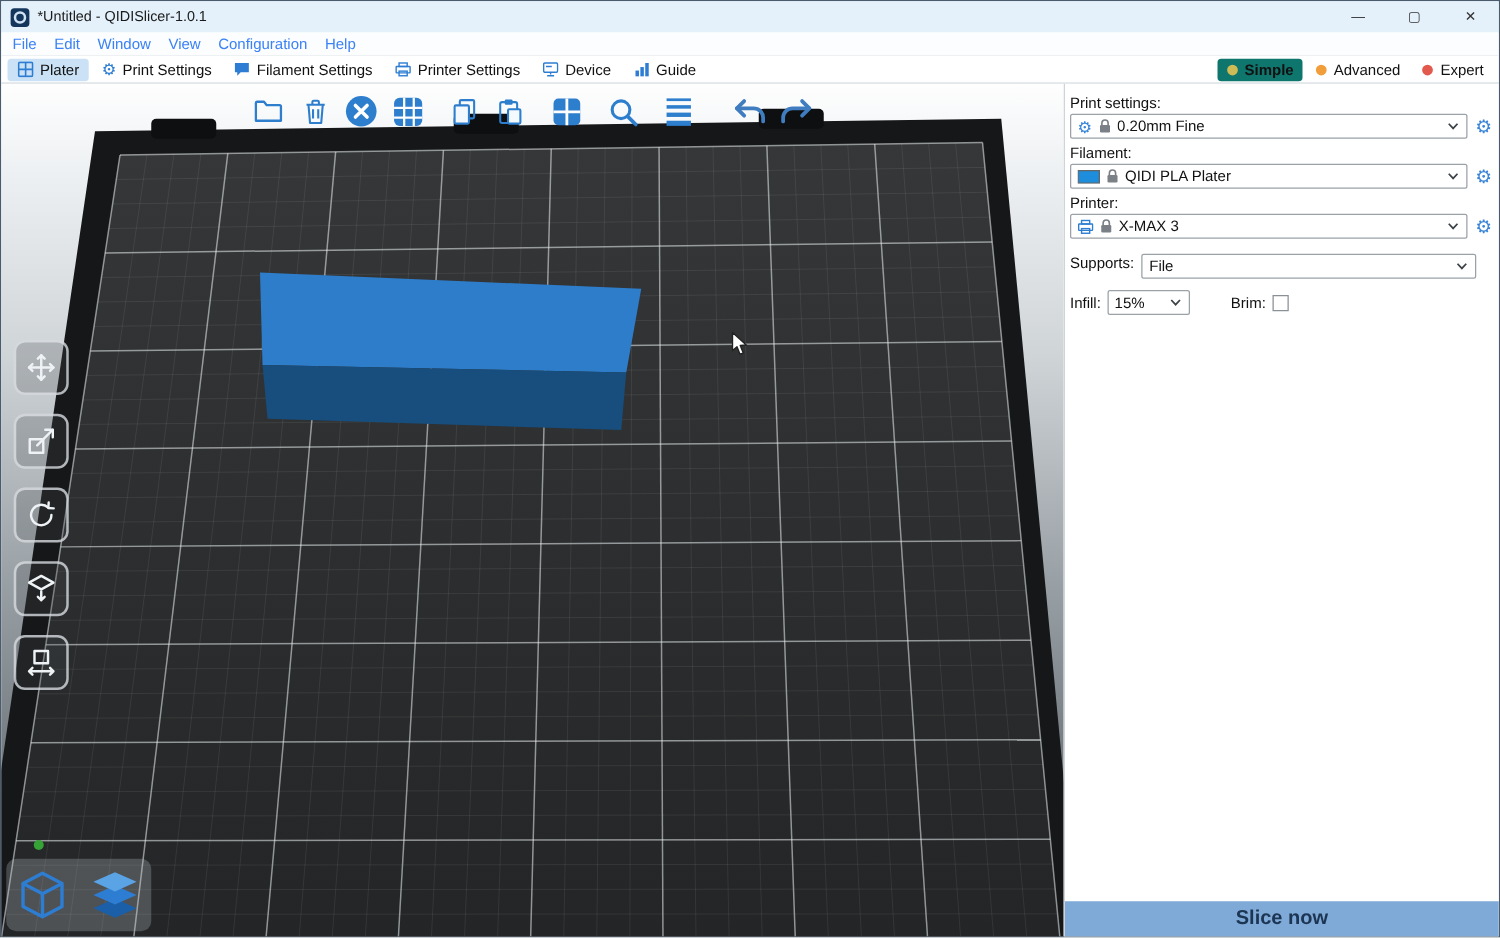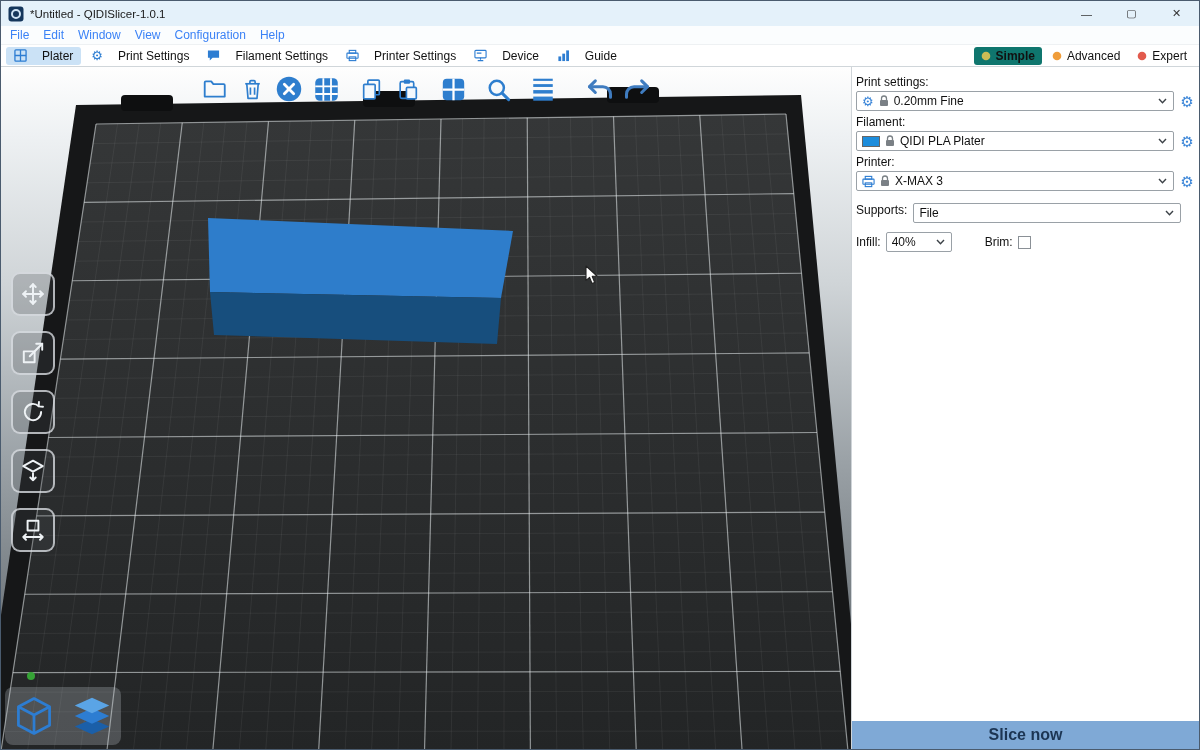--- a/index.html
+++ b/index.html
@@ -32,21 +32,21 @@
     display: flex; align-items: center; padding-left: 2px;
     font-size: 12px; color: #3b82f6; border-bottom: 1px solid #eef1f3;
   }
   .menu-item { padding: 0 7px; }
   
   .tabbar {
     height: 22px; background: #ffffff; flex: none;
     display: flex; align-items: center; padding: 0 5px;
     font-size: 12px; color: #111; border-bottom: 1px solid #d0d6da; gap: 2px;
   }
-  .tab { display: flex; align-items: center; gap: 15px; padding: 2px 8px; border-radius: 3px; }
+  .tab { display: flex; align-items: center; gap: 5px; padding: 2px 8px; border-radius: 3px; }
   .tab.selected { background: #cbe2f6; }
   .tab-icon { display: flex; align-items: center; }
   .tab-gear { color: #2d7dd2; font-size: 13px; line-height: 13px; }
   .modes { margin-left: auto; display: flex; align-items: center; gap: 3px; }
   .mode { display: flex; align-items: center; gap: 5px; padding: 2px 7px; border-radius: 3px; }
   .mode.selected { background: #0f766e; font-weight: bold; }
   
   .content { flex: 1; display: flex; min-height: 0; }
   .viewport {
     width: 850px; flex: none; position: relative; overflow: hidden;
@@ -509,21 +509,21 @@
             <svg width="9" height="6" viewBox="0 0 9 6">
                 <path d="M1,1 L4.5,4.7 L8,1" fill="none" stroke="#3c4247" stroke-width="1.4"></path>
               </svg>
           </span>
         </div>
       </div>
 
       <div class="row-infill">
         <span>Infill:</span>
         <div class="combo combo-sm" style="width:66px">
-          <span class="combo-text">40%</span>
+          <span class="combo-text">15%</span>
           <span style="display:flex">
             <svg width="9" height="6" viewBox="0 0 9 6">
                 <path d="M1,1 L4.5,4.7 L8,1" fill="none" stroke="#3c4247" stroke-width="1.4"></path>
               </svg>
           </span>
         </div>
         <span class="brim-label">Brim:</span>
         <span class="checkbox"></span>
       </div>
 

